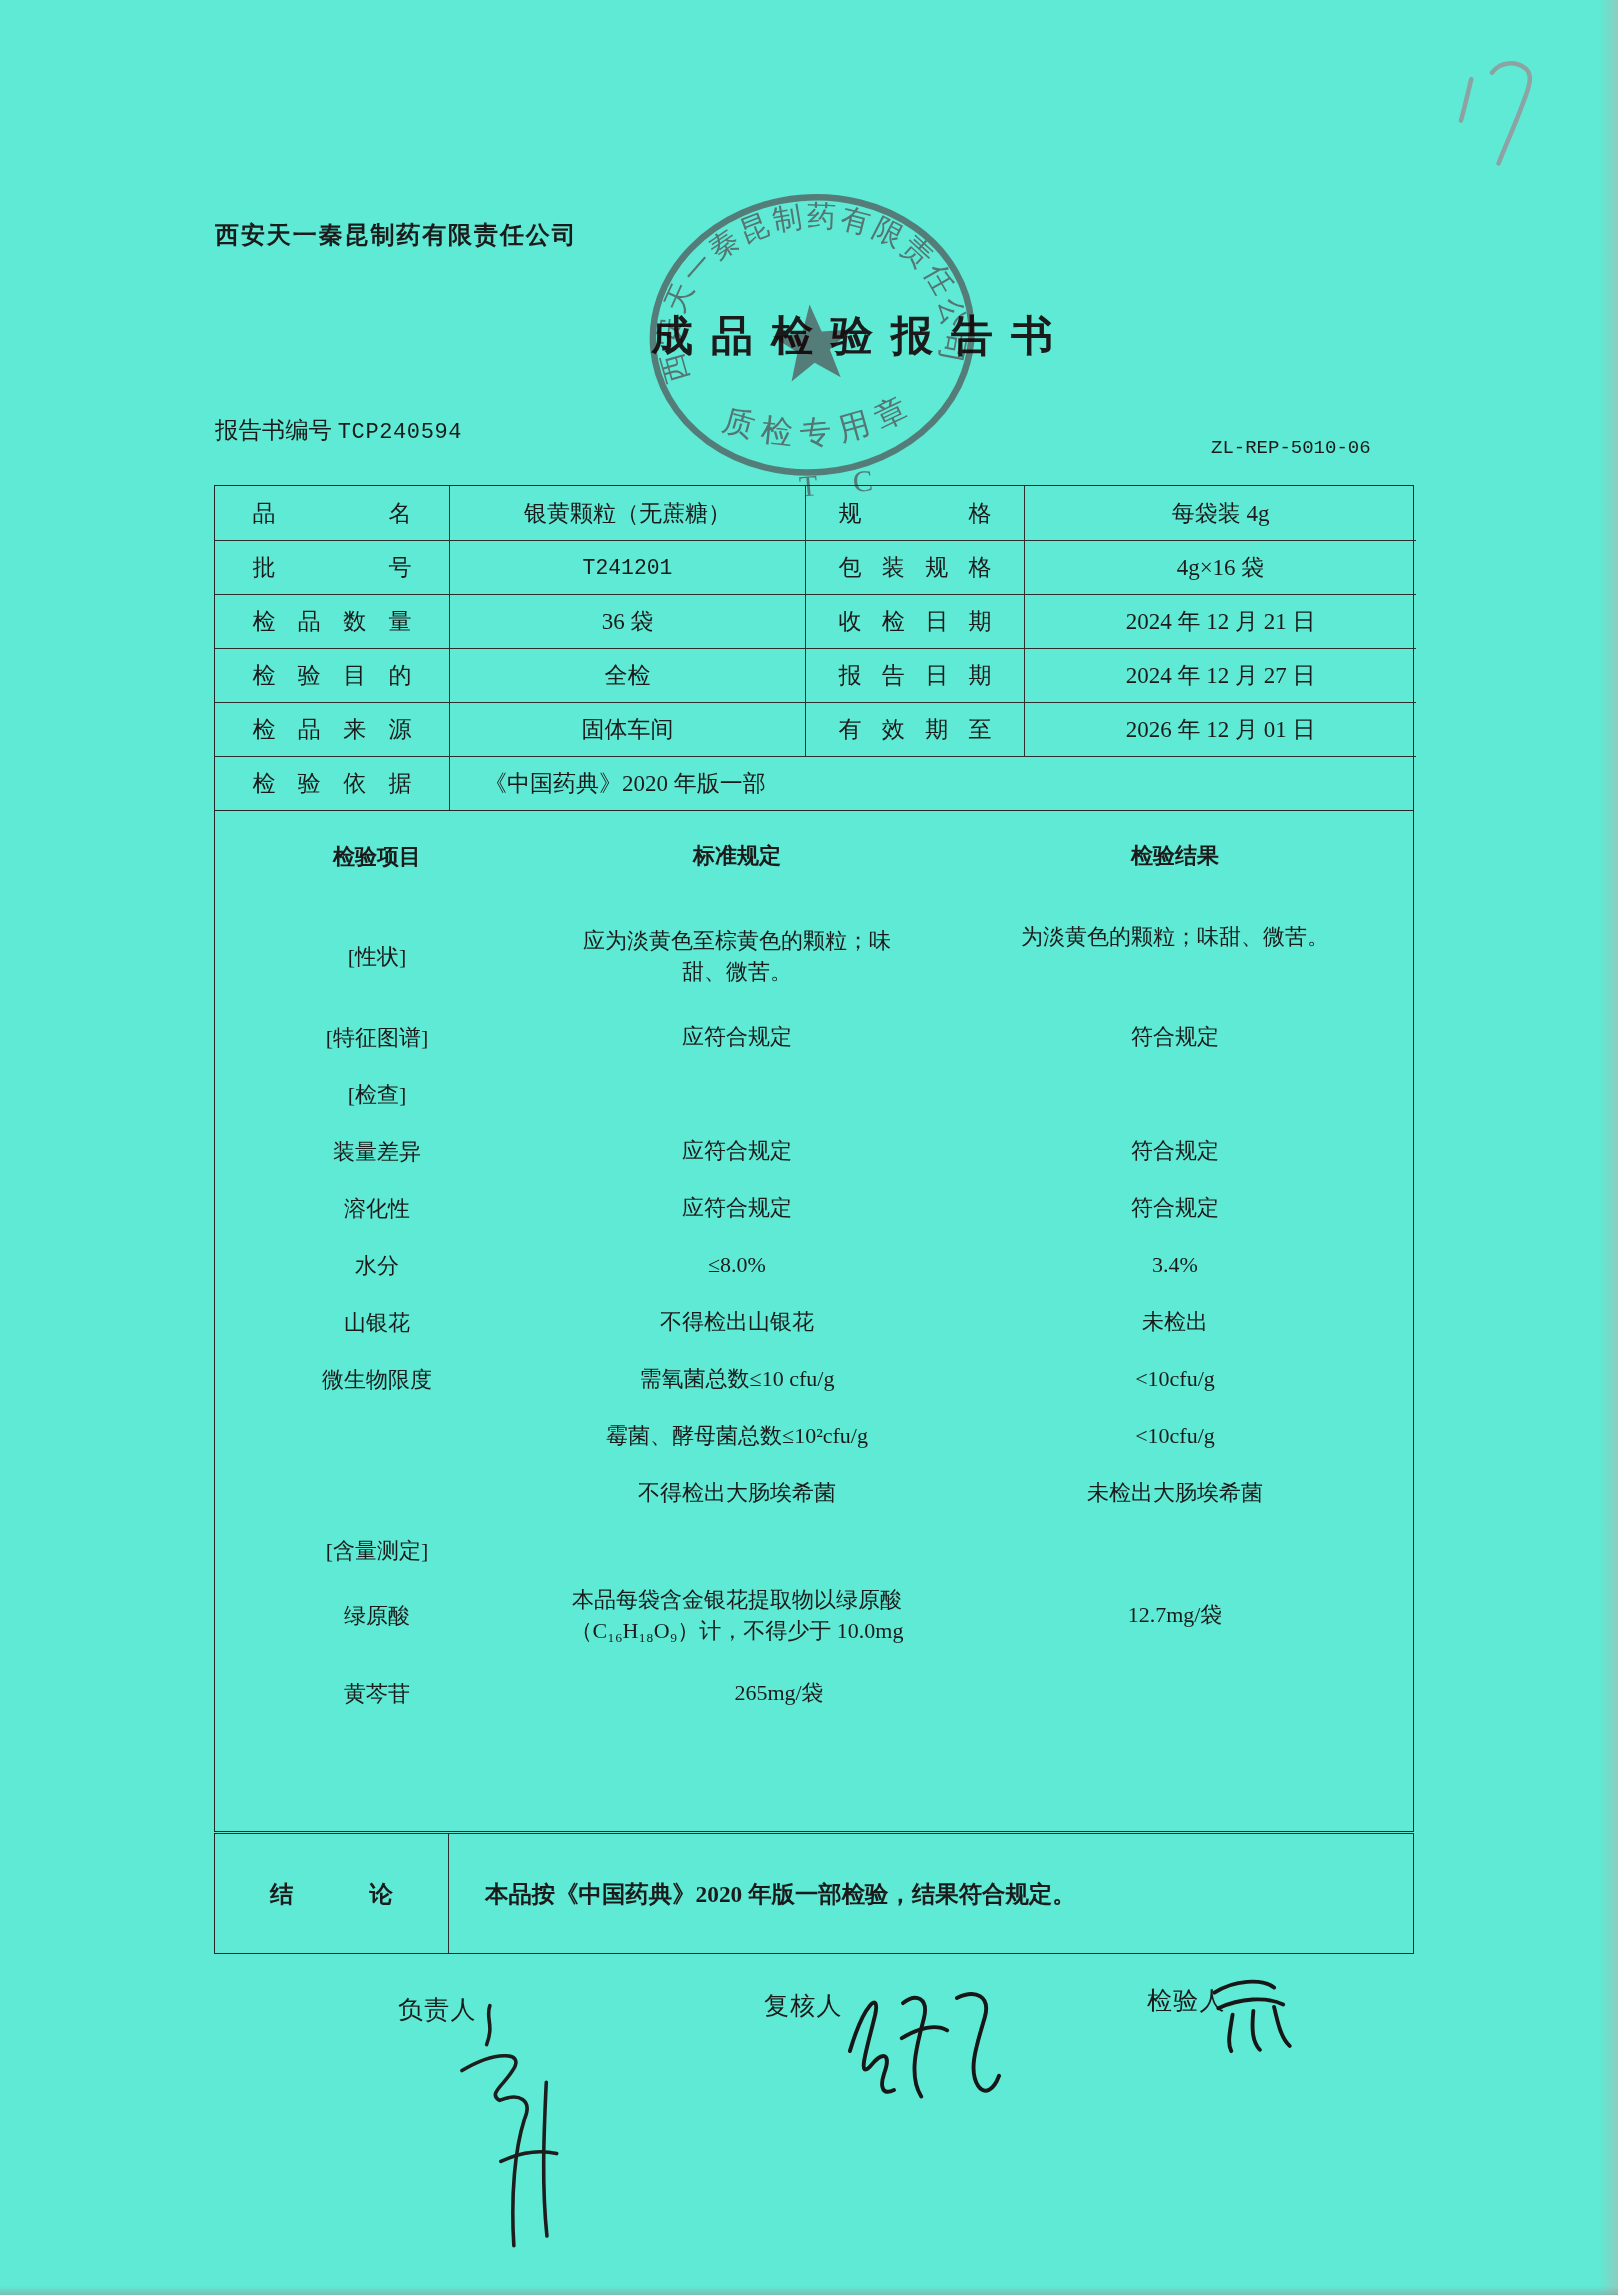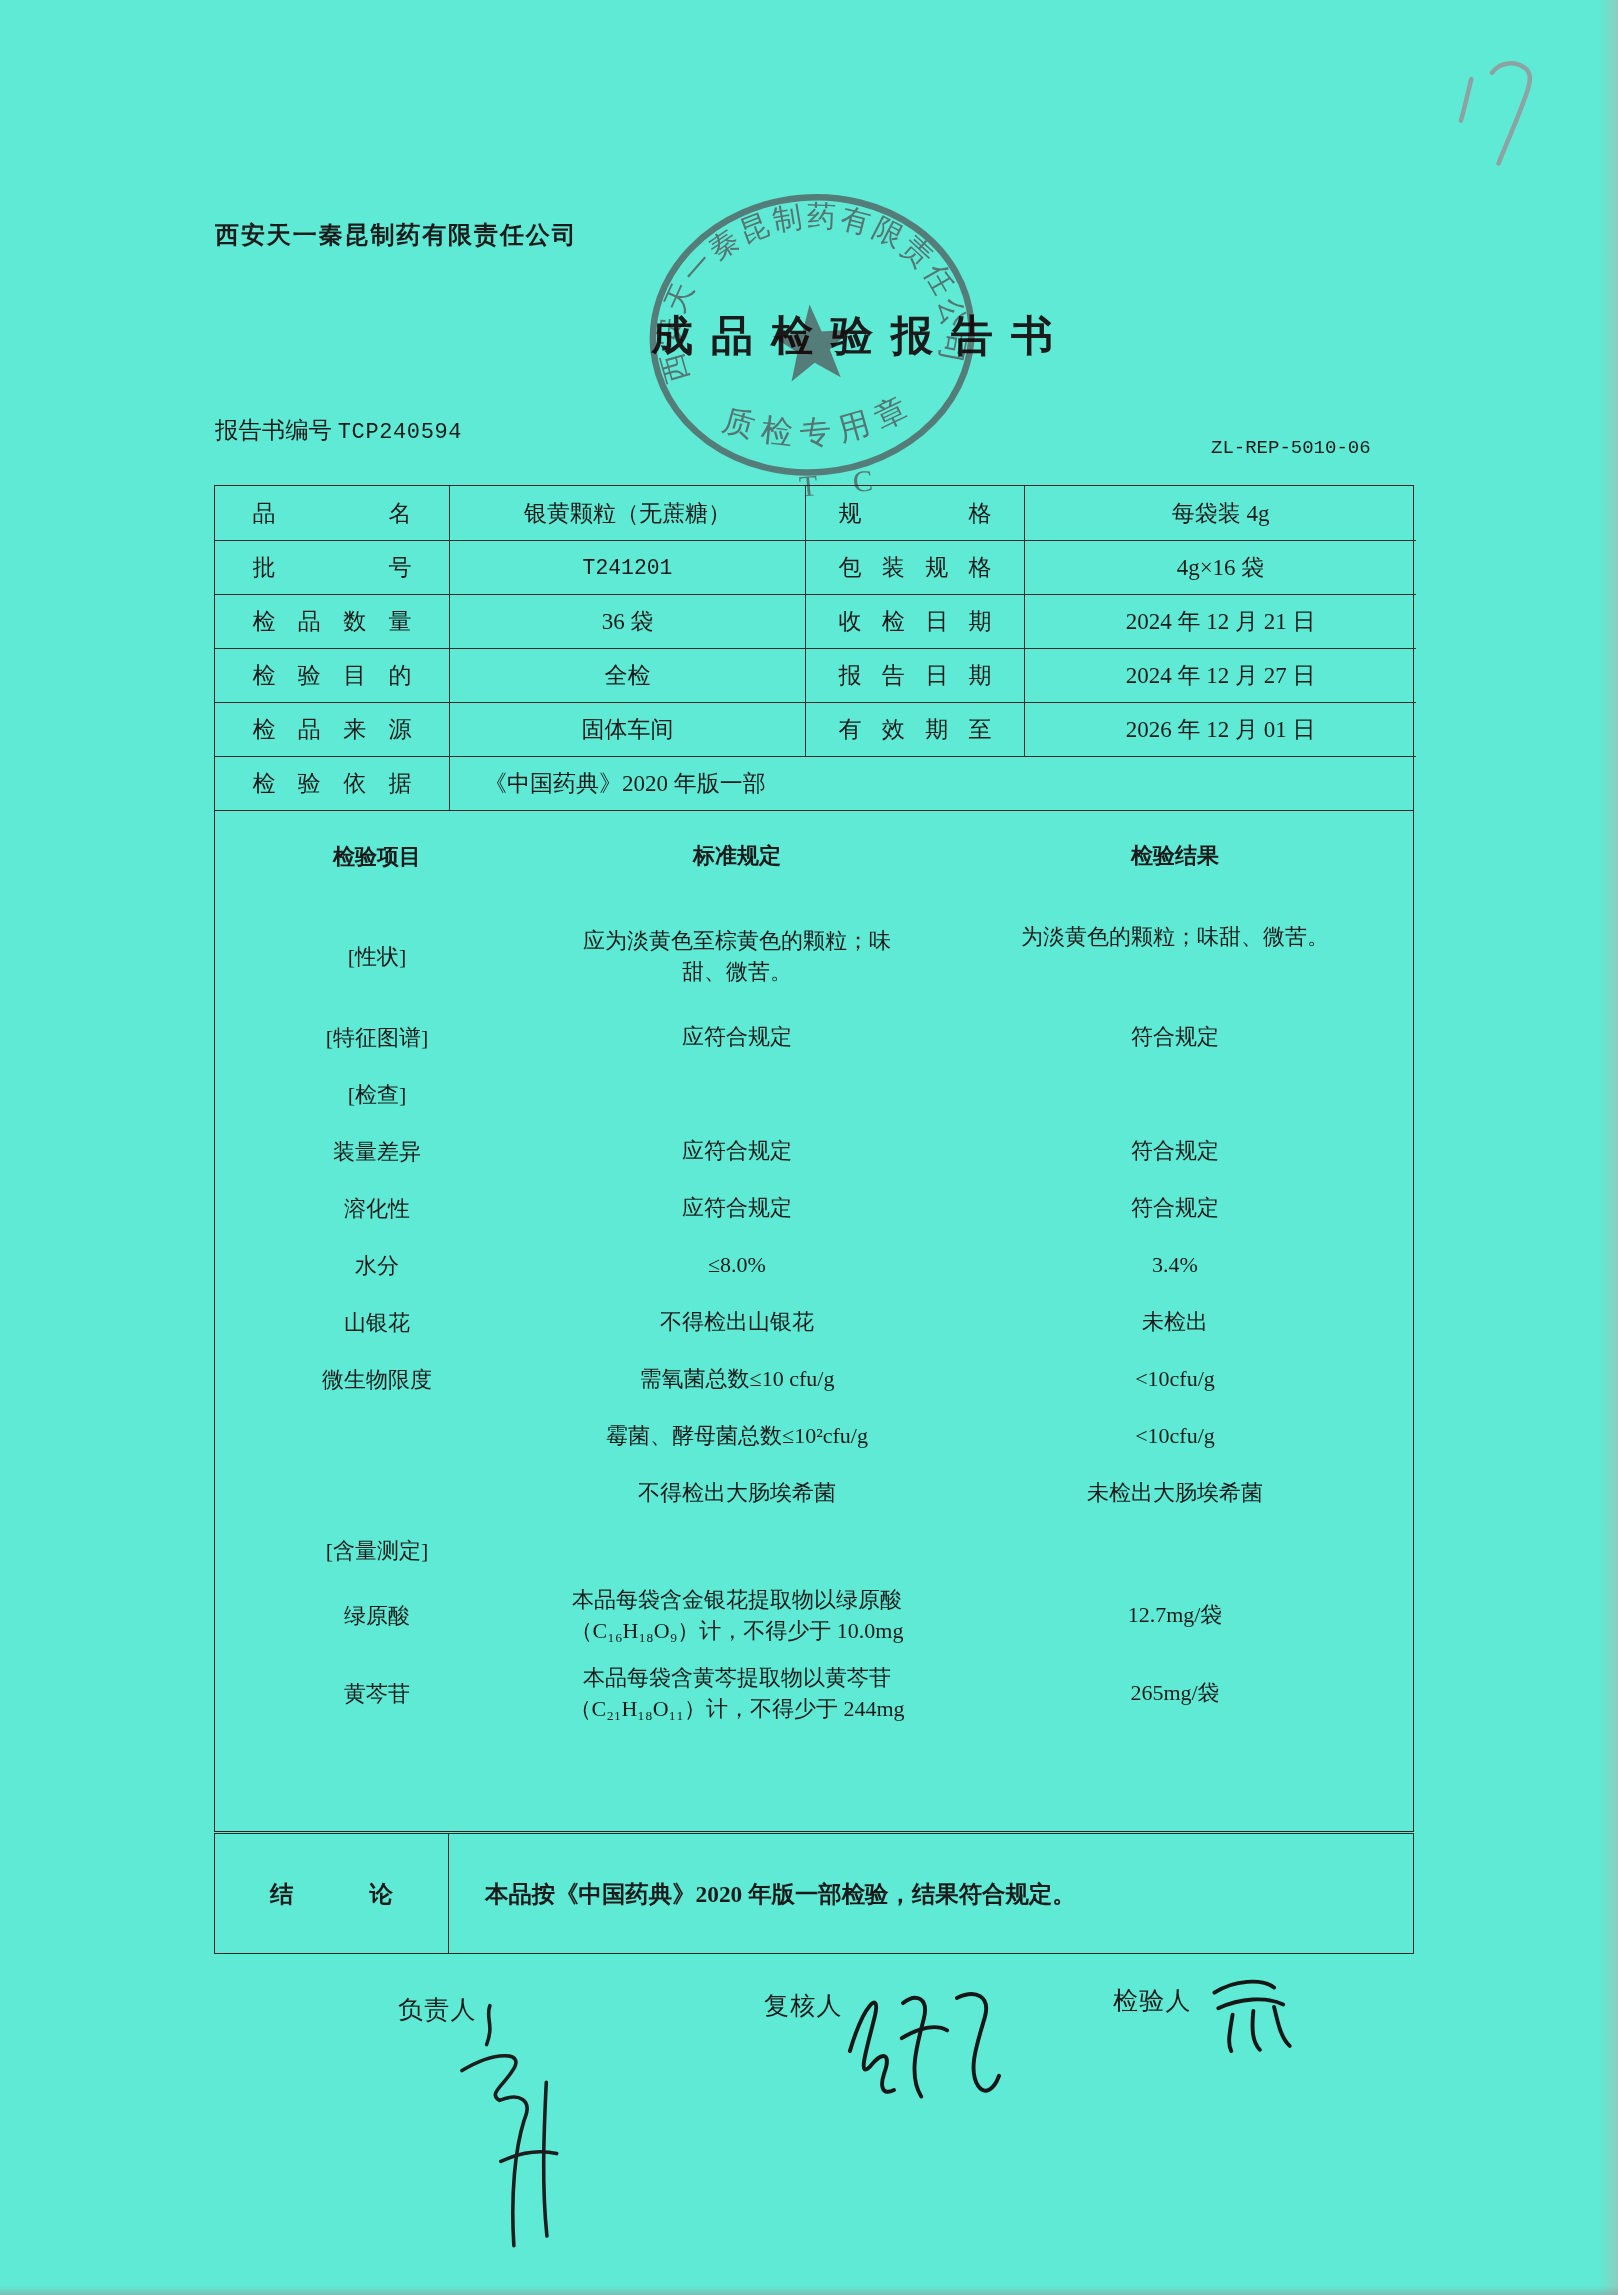--- a/index.html
+++ b/index.html
@@ -79,21 +79,21 @@
   .conclusion-label{flex:0 0 234px;border-right:1.3px solid #2e2e2e;
     display:flex;align-items:center;}
   .conclusion-label span{display:block;width:100%;padding:0 55px;
     text-align:justify;text-align-last:justify;}
   .conclusion-text{flex:1;display:flex;align-items:center;padding-left:36px;}
 
   
   .sig-label{position:absolute;font-size:25px;letter-spacing:1.3px;}
   .sig-resp{left:398px;top:1993px;}
   .sig-review{left:764px;top:1989px;}
-  .sig-inspect{left:1113px;top:1984px;}
+  .sig-inspect{left:1147px;top:1984px;}
   .ink-layer{position:absolute;left:0;top:0;width:1618px;height:2295px;pointer-events:none;}
 </style>
 </head>
 <body>
 
 <div id="page">
 
   <div class="scan-right-band"></div>
   <div class="scan-bottom-band"></div>
 
@@ -258,21 +258,20 @@
       <div class="cell-spec"></div>
       <div class="cell-result"></div>
     </div>
         <div class="item-row">
       <div class="cell-item">绿原酸</div>
       <div class="cell-spec">本品每袋含金银花提取物以绿原酸（C₁₆H₁₈O₉）计，不得少于 10.0mg</div>
       <div class="cell-result">12.7mg/袋</div>
     </div>
         <div class="item-row">
       <div class="cell-item">黄芩苷</div>
-      <div class="cell-spec">本品每袋含黄芩提取物以黄芩苷（C₂₁H₁₈O₁₁）计，不得少于 244mg</div>
       <div class="cell-result">265mg/袋</div>
     </div>
       </div>
   </div>
 
   <div class="conclusion-box">
     <div class="conclusion-label">
       <span>结论</span>
     </div>
     <div class="conclusion-text">

